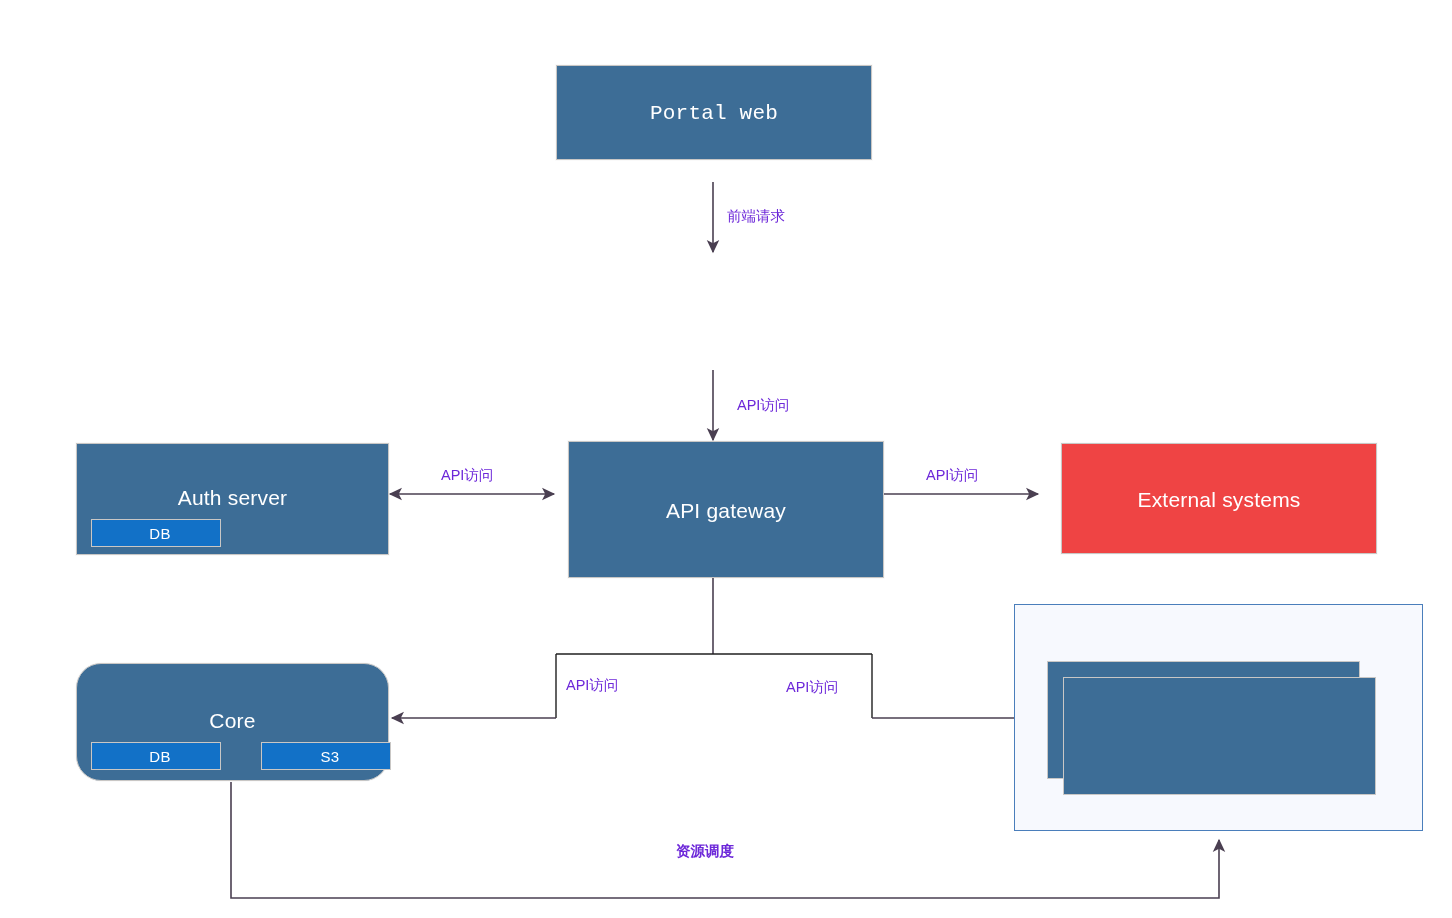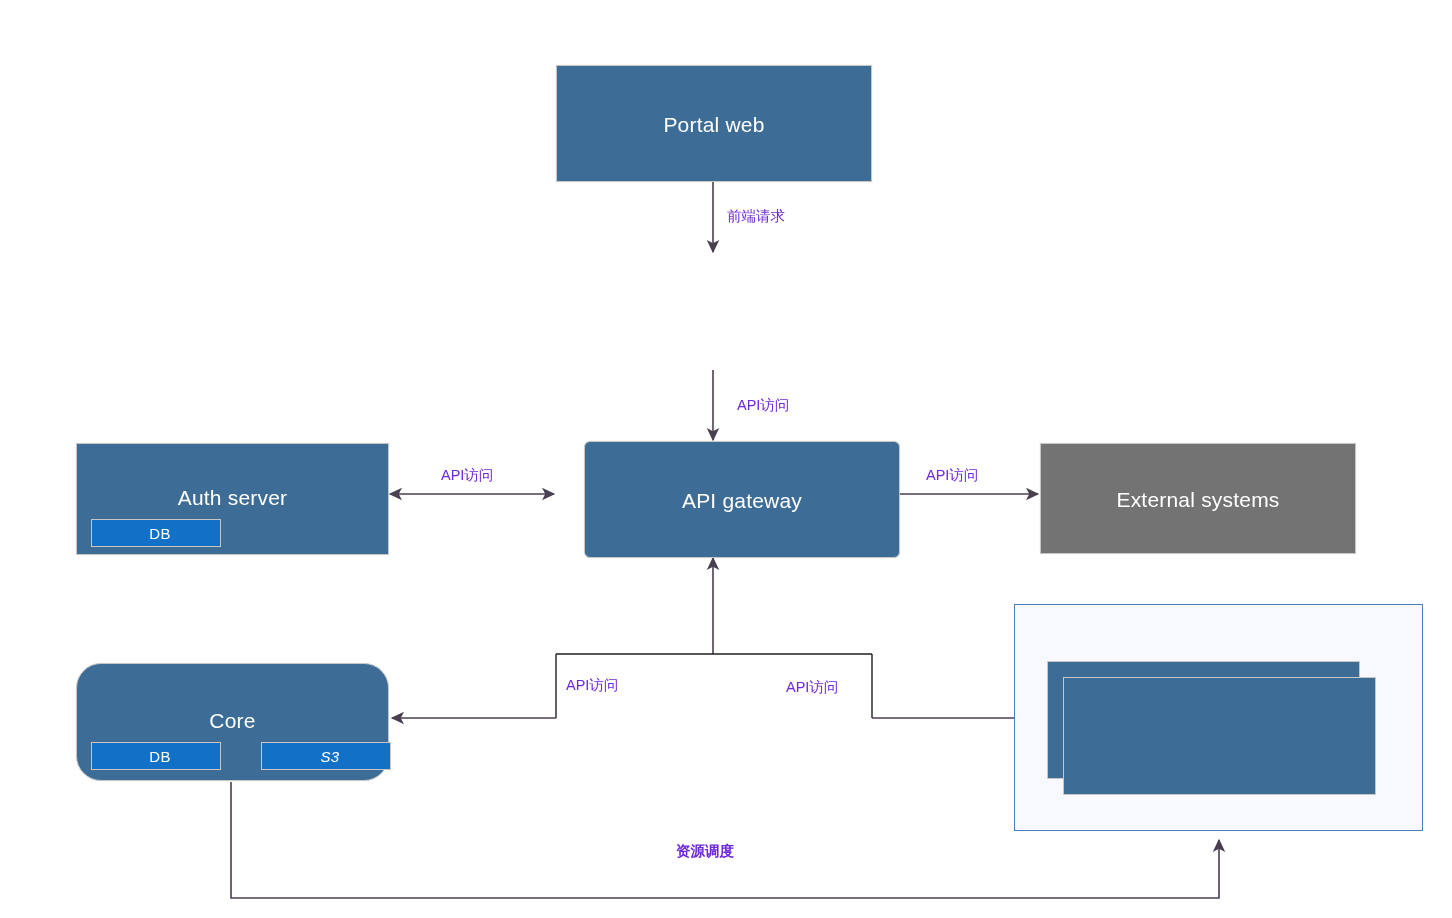--- a/index.html
+++ b/index.html
@@ -43,21 +43,22 @@
     font-weight: 400;
     letter-spacing: 0.2px;
     white-space: nowrap;
   }
   .node.plain .title {
     top: 50%;
     transform: translateY(-50%);
     line-height: 1;
   }
   .node.gray {
-    background: #737373;
+    background: #ef4444;
+    margin-left: 21px;
   }
   .subbox {
     position: absolute;
     box-sizing: border-box;
     background: #1271c7;
     border: 1px solid #c9c7c5;
     color: #ffffff;
     font-size: 15px;
     display: flex;
     align-items: center;
@@ -116,42 +117,42 @@
 
     <path d="M 872,654 L 872,718" stroke="#1f1f1f" stroke-width="1.4" fill="none"></path>
 
     <line x1="556" y1="718" x2="392" y2="718" stroke="#4a3f51" stroke-width="1.6" marker-end="url(#arrowEnd)"></line>
 
     <line x1="872" y1="718" x2="1040" y2="718" stroke="#4a3f51" stroke-width="1.6" marker-end="url(#arrowEnd)"></line>
 
     <path d="M 231,782 L 231,898 L 1219,898 L 1219,840" stroke="#4a3f51" stroke-width="1.6" fill="none" marker-end="url(#arrowEnd)"></path>
   </svg>
 
-  <div class="node plain" style="left:556px; top:65px; width:316px; height:117px;">
+  <div class="node plain" style="left:556px; top:65px; width:316px; height:95px;font-family:Liberation Mono, monospace;">
     <div class="title">Portal web</div>
   </div>
 
 
-  <div class="node plain" style="left:584px; top:441px; width:316px; height:117px;border-radius:6px;">
+  <div class="node plain" style="left:568px; top:441px; width:316px; height:137px;">
     <div class="title">API gateway</div>
   </div>
 
   <div class="node" style="left:76px; top:443px; width:313px; height:112px;">
     <div class="title" style="top:42px;">Auth server</div>
     <div class="subbox" style="left:14px; top:75px; width:130px; height:28px;">DB</div>
   </div>
 
   <div class="node plain gray" style="left:1040px; top:443px; width:316px; height:111px;">
     <div class="title">External systems</div>
   </div>
 
   <div class="node" style="left:76px; top:663px; width:313px; height:118px;border-radius:25px;">
     <div class="title" style="top:45px;">Core</div>
     <div class="subbox" style="left:14px; top:78px; width:130px; height:28px;">DB</div>
-    <div class="subbox" style="left:184px; top:78px; width:130px; height:28px;font-style:italic;">S3</div>
+    <div class="subbox" style="left:184px; top:78px; width:130px; height:28px;">S3</div>
   </div>
 
   <div class="stack-container" style="left:1014px; top:604px; width:409px; height:227px;">
 
     <div class="stack-card" style="left:32px; top:56px; width:313px; height:118px;"></div>
 
     <div class="stack-card" style="left:48px; top:72px; width:313px; height:118px;"></div>
 
   </div>
 

